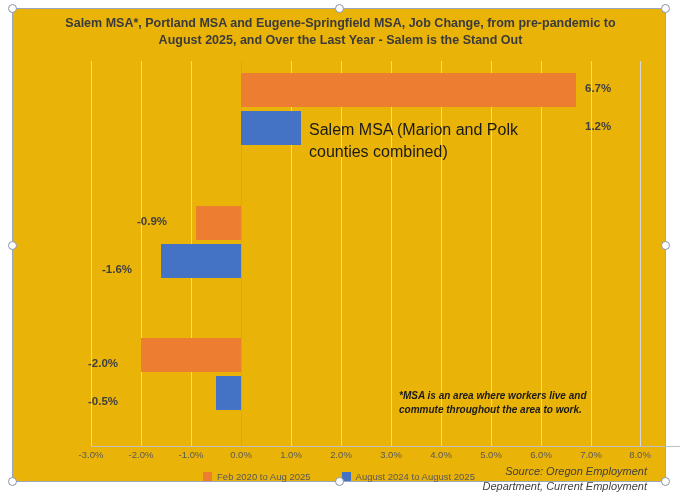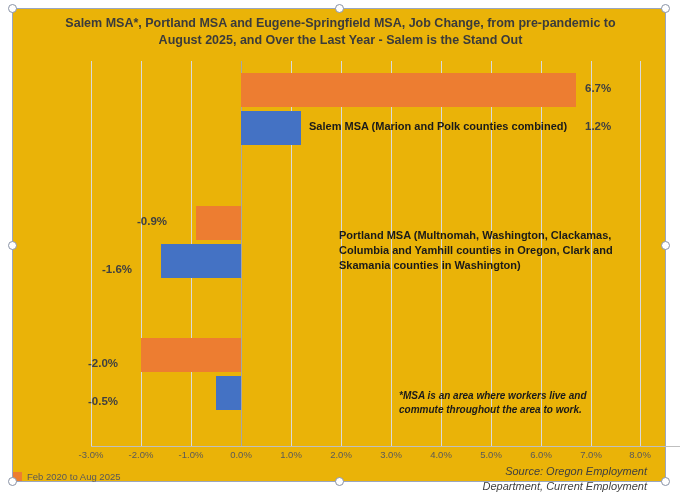--- a/index.html
+++ b/index.html
@@ -94,22 +94,22 @@
 
   .bar-label {
     position: absolute;
     font-size: 11.5px;
     font-weight: bold;
     color: #404040;
     white-space: nowrap;
   }
   .group-label {
     position: absolute;
-    font-size: 11px;
-    font-weight: bold;
+    font-size: 16px;
+    font-weight: normal;
     color: #1a1a1a;
     line-height: 1.35;
   }
   .note {
     position: absolute;
     font-size: 10px;
     font-style: italic;
     font-weight: bold;
     color: #1a1a1a;
     line-height: 1.4;
@@ -130,21 +130,21 @@
     transform: translateX(-50%);
     white-space: nowrap;
   }
   
   #legend {
     position: absolute;
     left: 0;
     right: 0;
     top: 462px;
     display: flex;
-    justify-content: flex-start;
+    justify-content: center;
     gap: 31px;
     align-items: center;
   }
   .legend-item {
     display: flex;
     align-items: center;
     gap: 5px;
     font-size: 9.5px;
     color: #595959;
   }
@@ -204,21 +204,20 @@
     <div class="bar-label" style="left:494px; top:59px">1.2%</div>
 
     <div class="group-label" style="left:218px; top:58px; width:270px">Salem MSA (Marion and Polk counties combined)</div>
 
     <div class="bar orange" style="left:105px; width:45px; top:145px"></div>
     <div class="bar-label" style="left:46px; top:154px">-0.9%</div>
 
     <div class="bar blue" style="left:70px; width:80px; top:183px"></div>
     <div class="bar-label" style="left:11px; top:202px">-1.6%</div>
 
-    <div class="group-label" style="left:248px; top:167px; width:300px">Portland MSA (Multnomah, Washington, Clackamas, Columbia and Yamhill counties in Oregon, Clark and Skamania counties in Washington)</div>
 
     <div class="bar orange" style="left:50px; width:100px; top:277px"></div>
     <div class="bar-label" style="left:-3px; top:296px">-2.0%</div>
 
     <div class="bar blue" style="left:125px; width:25px; top:315px"></div>
     <div class="bar-label" style="left:-3px; top:334px">-0.5%</div>
 
 
     <div class="note" style="left:308px; top:328px; width:230px">*MSA is an area where workers live and commute throughout the area to work.</div>
   </div>
@@ -236,16 +235,20 @@
     <span class="xtick" style="left:450px">6.0%</span>
     <span class="xtick" style="left:500px">7.0%</span>
     <span class="xtick" style="left:549px">8.0%</span>
   </div>
 
   <div id="legend">
     <span class="legend-item">
       <span class="legend-swatch" style="background:#ed7d31"></span>
       <span>Feb 2020 to Aug 2025</span>
     </span>
+    <span class="legend-item">
+      <span class="legend-swatch" style="background:#4472c4"></span>
+      <span>August 2024 to August 2025</span>
+    </span>
   </div>
 
   <div id="source">Source: Oregon Employment Department, Current Employment Statistics</div>
 </div>
 
 </body></html>

